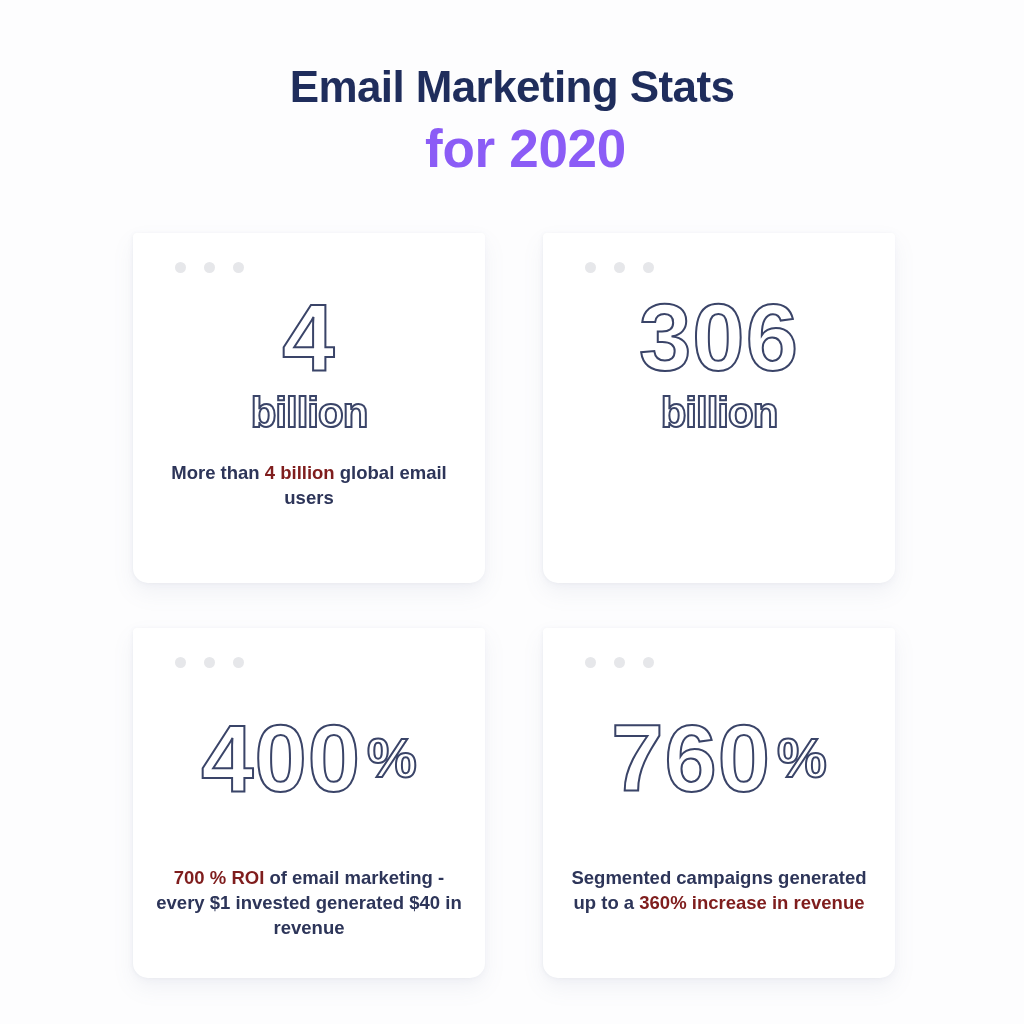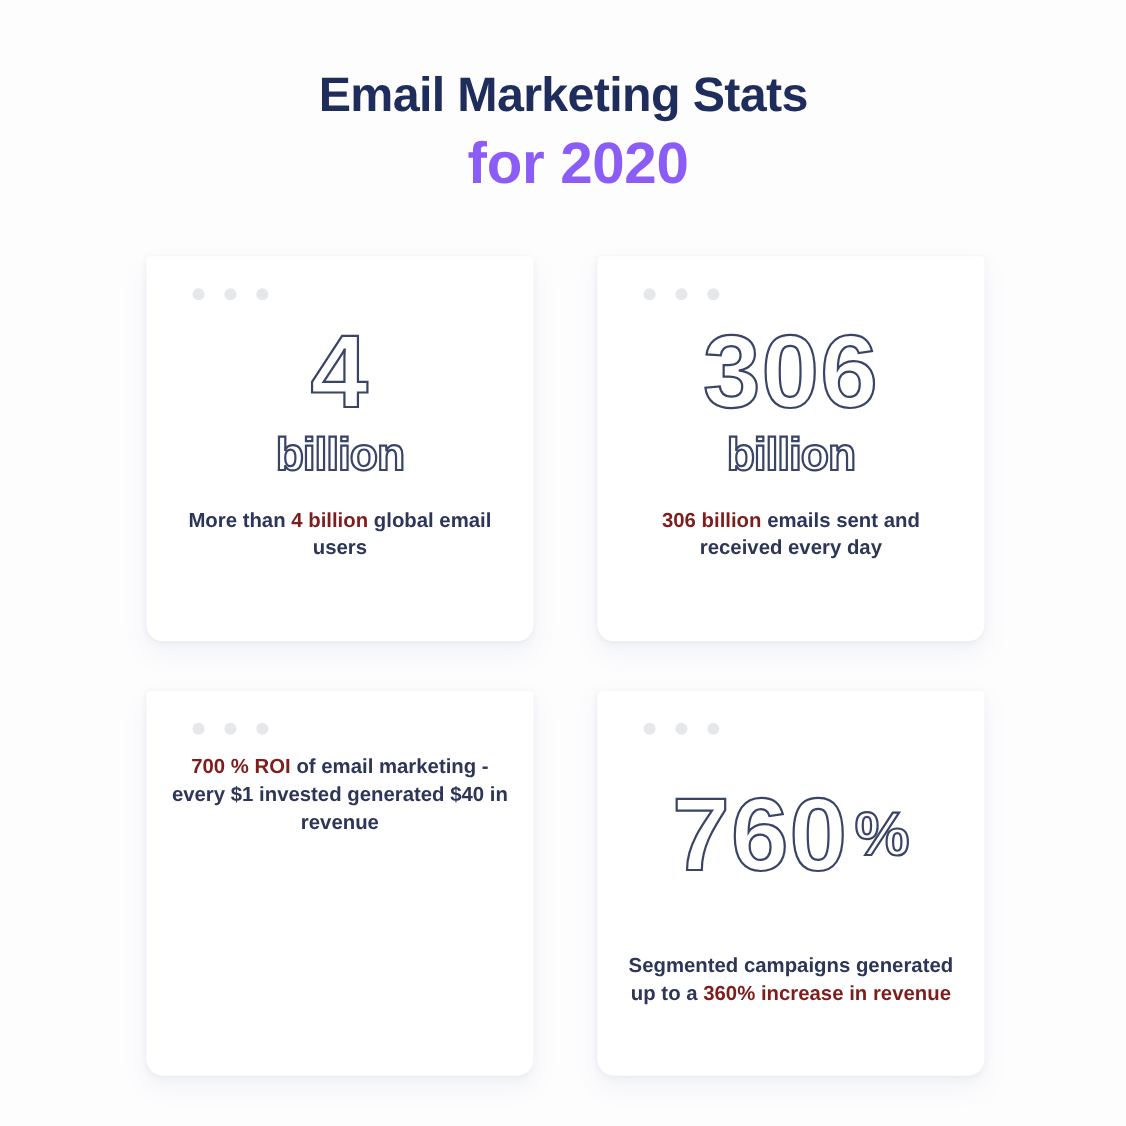--- a/index.html
+++ b/index.html
@@ -169,29 +169,32 @@
   <div class="card">
     <div class="card-dots">
       <span class="dot"></span>
       <span class="dot"></span>
       <span class="dot"></span>
     </div>
     <div class="figure-block">
       <span class="figure-value">306</span>
       <span class="figure-unit">billion</span>
     </div>
-    <div class="caption"><span class="hl">306 billion</span><span> emails sent and received every day</span></div>
   </div>
 
   <div class="card card--wide card--tall">
     <div class="card-dots">
       <span class="dot"></span>
       <span class="dot"></span>
       <span class="dot"></span>
     </div>
+    <div class="figure-block">
+      <span class="figure-value"><span>400</span><span class="pct">%</span></span>
+
+    </div>
     <div class="caption"><span class="hl">700 % ROI</span><span> of email marketing - every $1 invested generated $40 in revenue</span></div>
   </div>
 
   <div class="card card--wide card--tall">
     <div class="card-dots">
       <span class="dot"></span>
       <span class="dot"></span>
       <span class="dot"></span>
     </div>
     <div class="figure-block">

